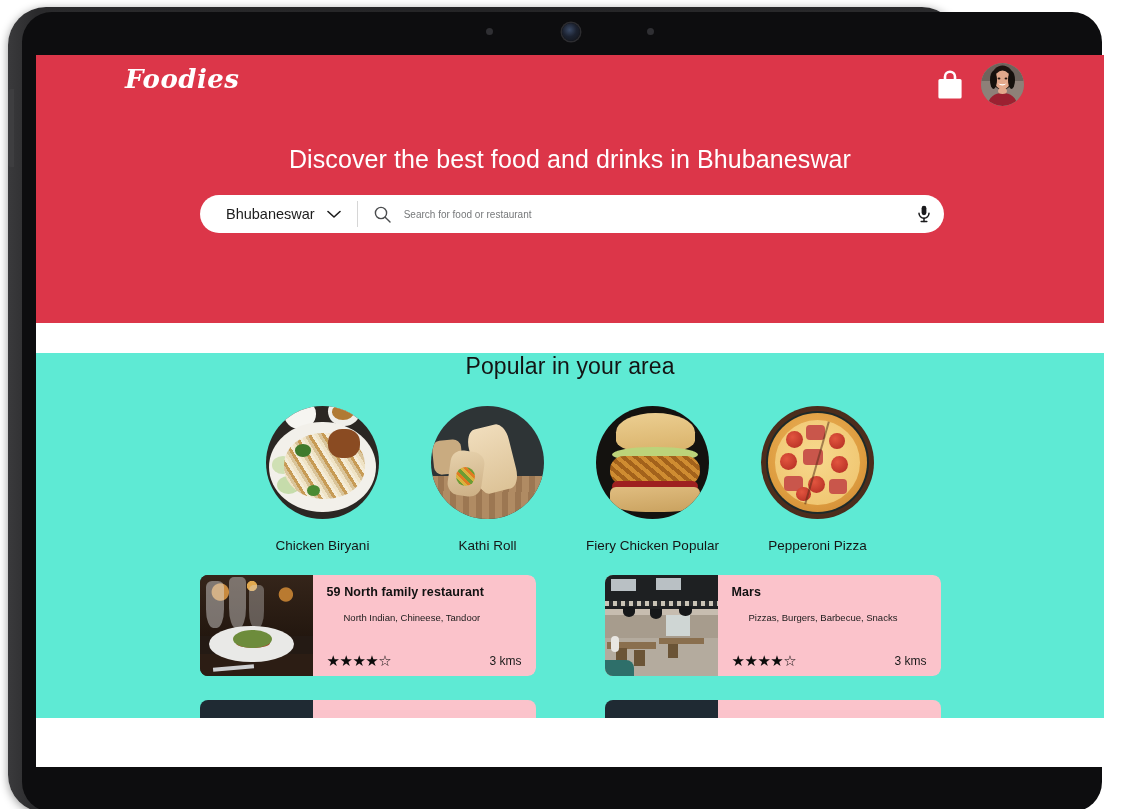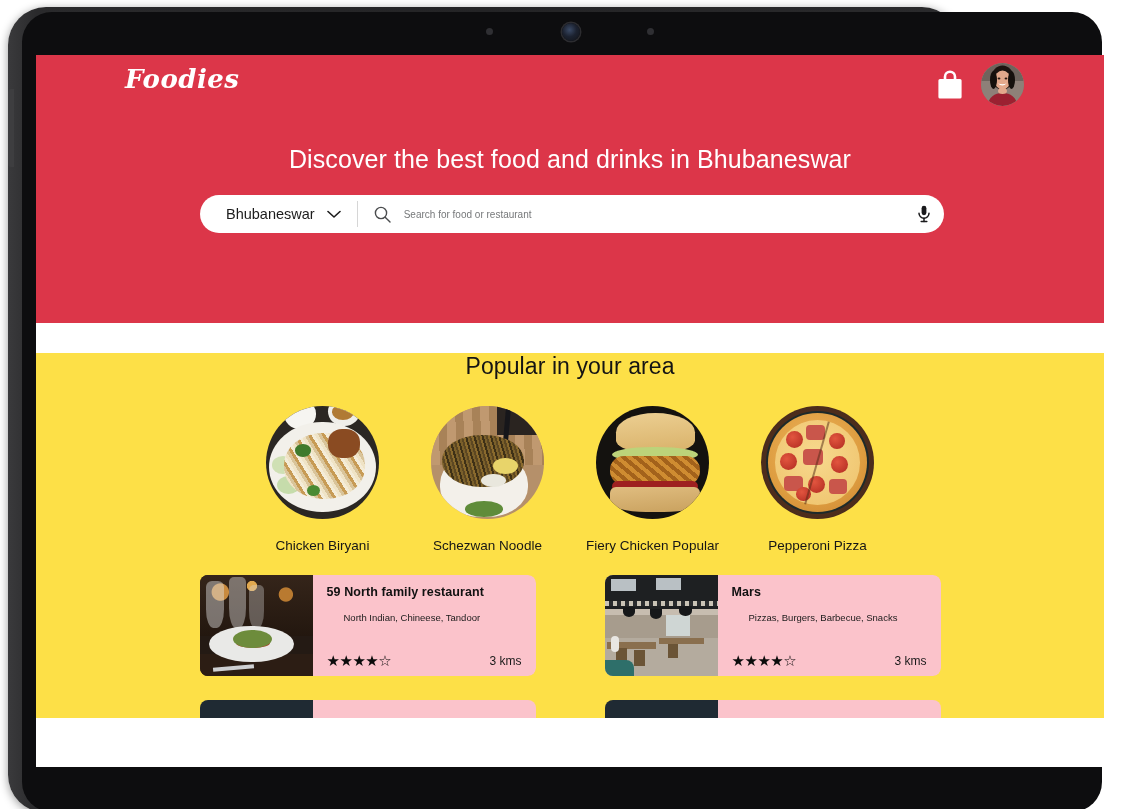--- a/index.html
+++ b/index.html
@@ -220,21 +220,21 @@
     display: flex;
     align-items: center;
     justify-content: center;
     cursor: pointer;
   }
 
   
   #content {
     position: relative;
     width: 100%;
-    background: #fde047;
+    background: #5eead4;
   }
   .section-title {
     text-align: center;
     font-size: 23px;
     font-weight: 400;
     color: #141414;
     letter-spacing: 0.1px;
   }
   #popular-title { margin-top: 30px; }
 
@@ -562,36 +562,33 @@
                 <div class="ph cuke2"></div>
               <div class="ph rice"></div>
                 <div class="ph meat"></div>
               <div class="ph herb1"></div>
                 <div class="ph herb2"></div>
             </div>
           </div>
           <div class="popular-label">Chicken Biryani</div>
         </div>
 
-
         <div class="popular-item">
           <div class="popular-thumb">
-            <div class="noodle">
-              <div class="ph tabletop"></div>
-                <div class="ph dark"></div>
-                <div class="ph fork"></div>
-              <div class="ph bowl"></div>
-                <div class="ph mass"></div>
-              <div class="ph veg"></div>
-                <div class="ph veg2"></div>
-                <div class="ph leaf"></div>
+            <div class="kathi">
+              <div class="ph board"></div>
+                <div class="ph wrapC"></div>
+              <div class="ph wrapA"></div>
+                <div class="ph wrapB"></div>
+                <div class="ph fill"></div>
             </div>
           </div>
-          <div class="popular-label">Schezwan Noodle</div>
-        </div>
+          <div class="popular-label">Kathi Roll</div>
+        </div>
+
 
         <div class="popular-item">
           <div class="popular-thumb">
             <div class="burger">
               <div class="ph topbun"></div>
                 <div class="ph lettuce"></div>
               <div class="ph chick2"></div>
                 <div class="ph sauce"></div>
                 <div class="ph botbun"></div>
             </div>

